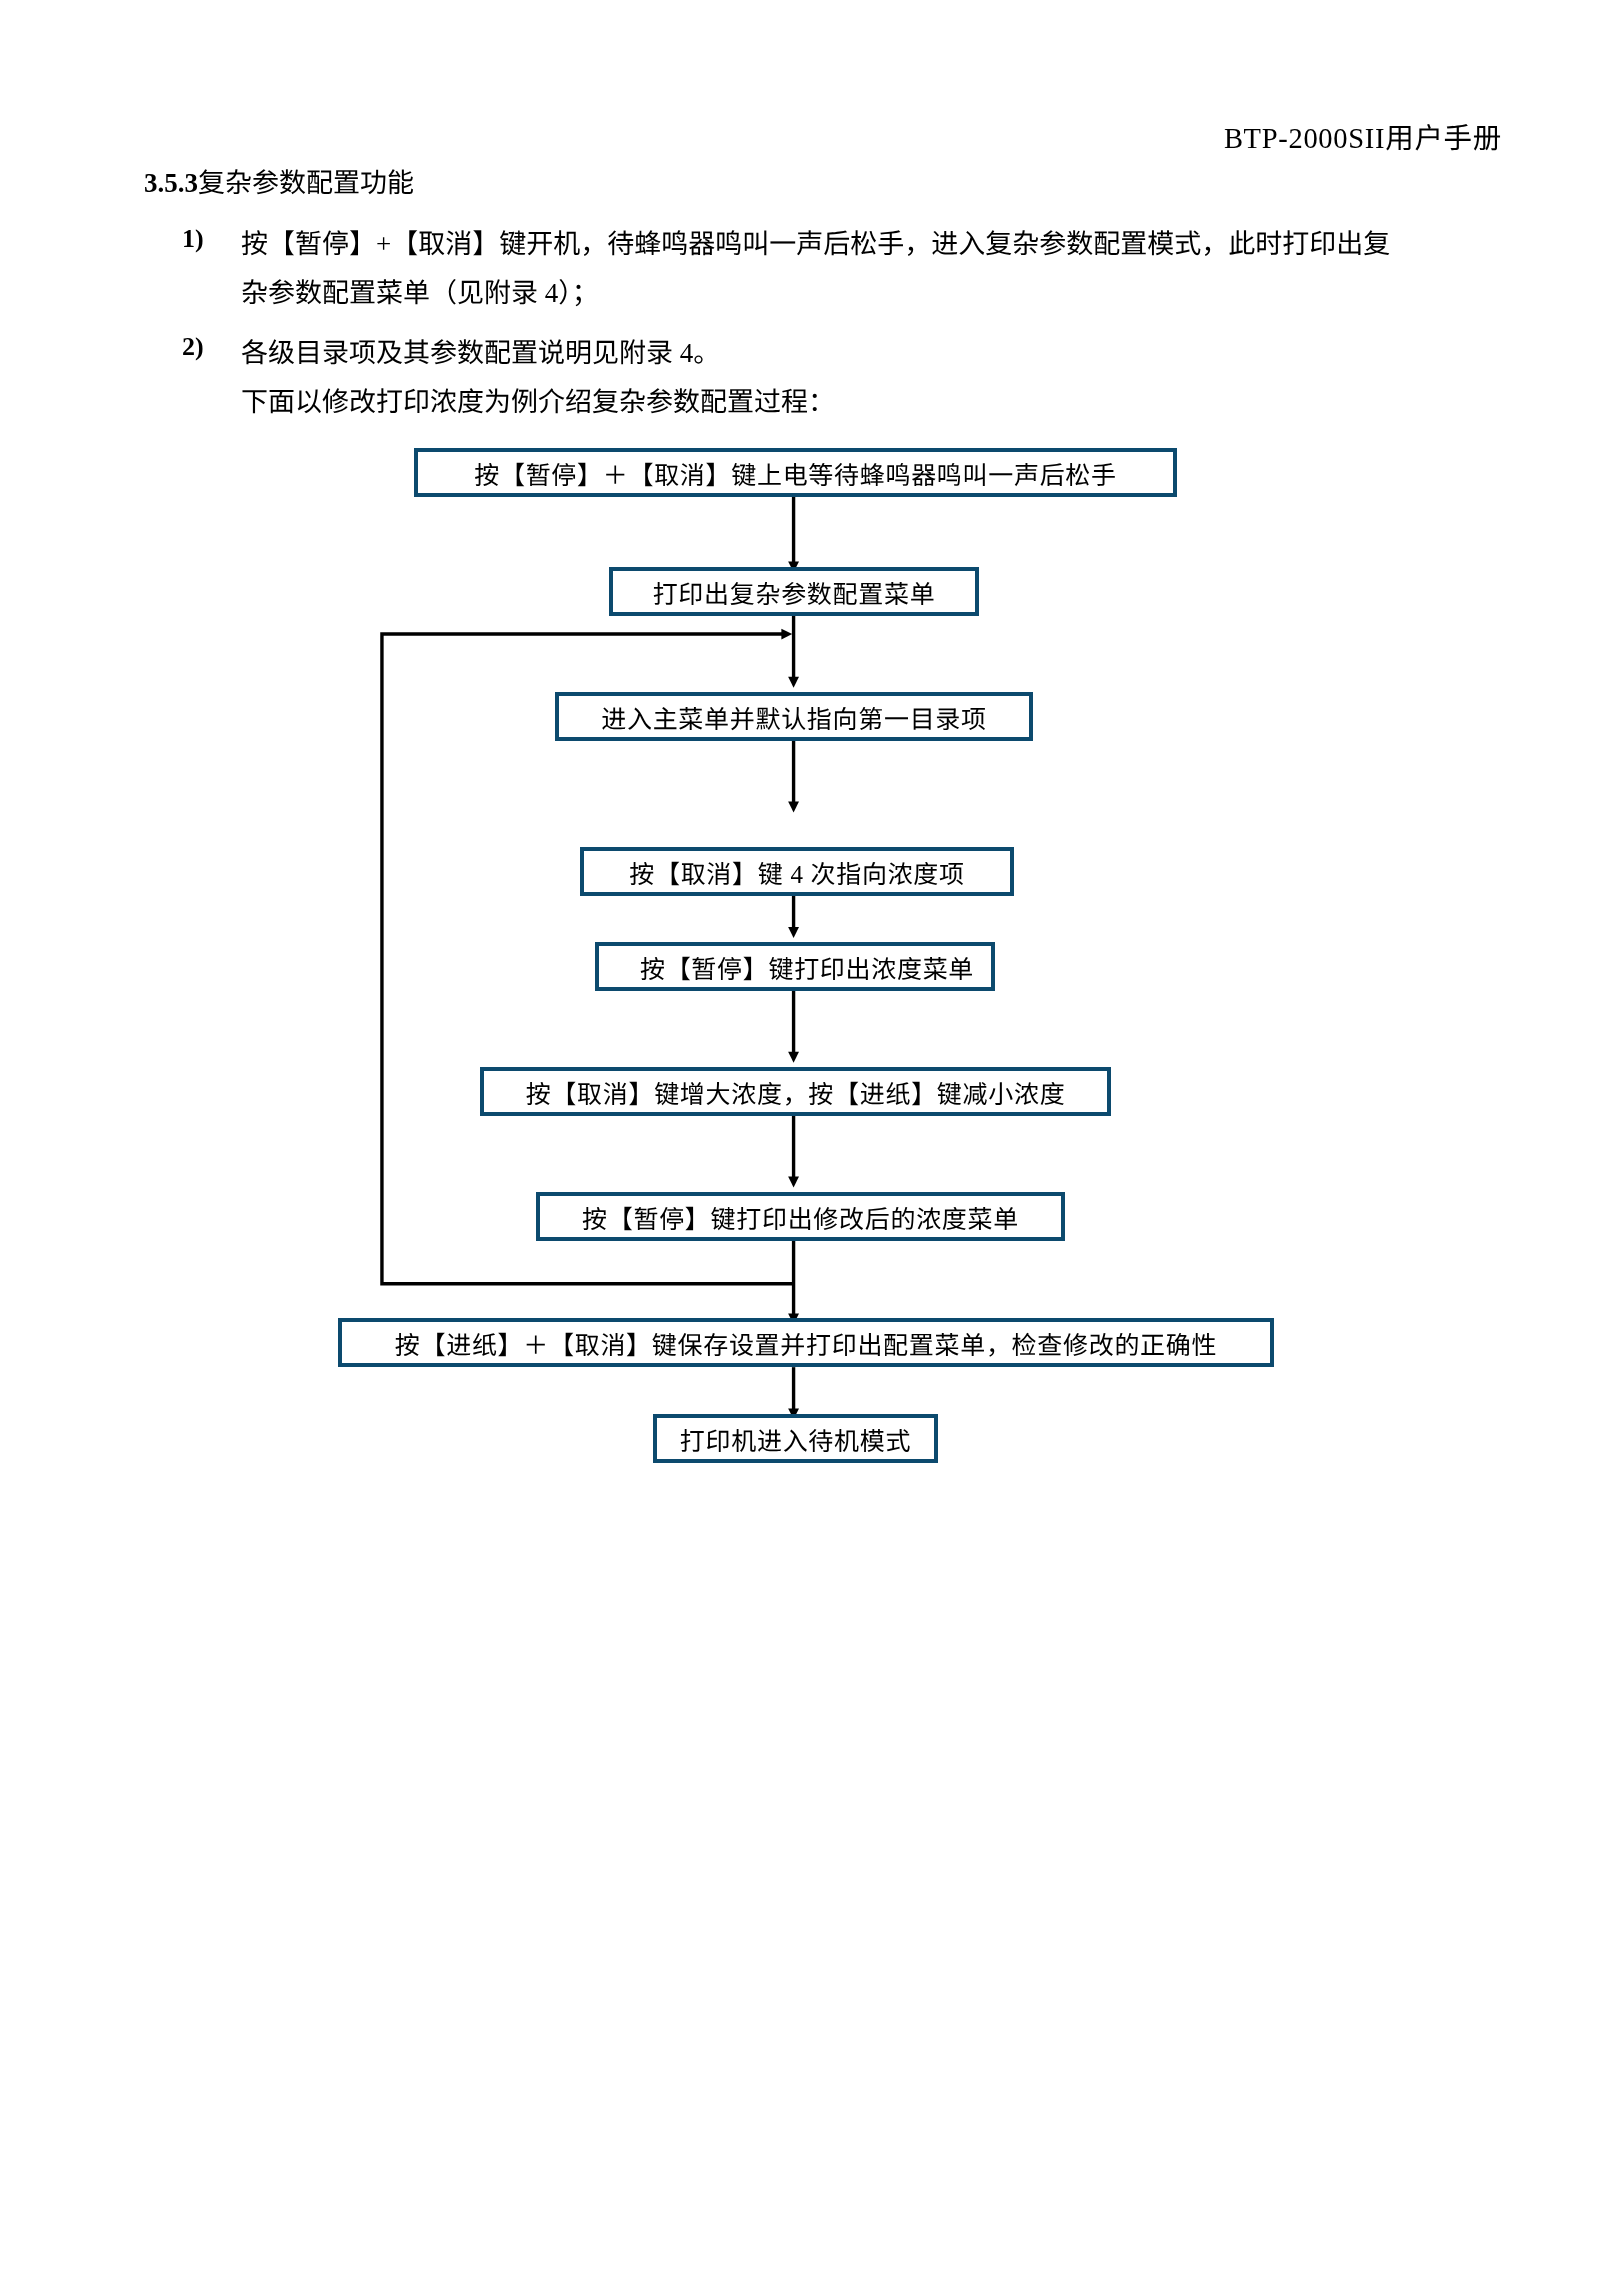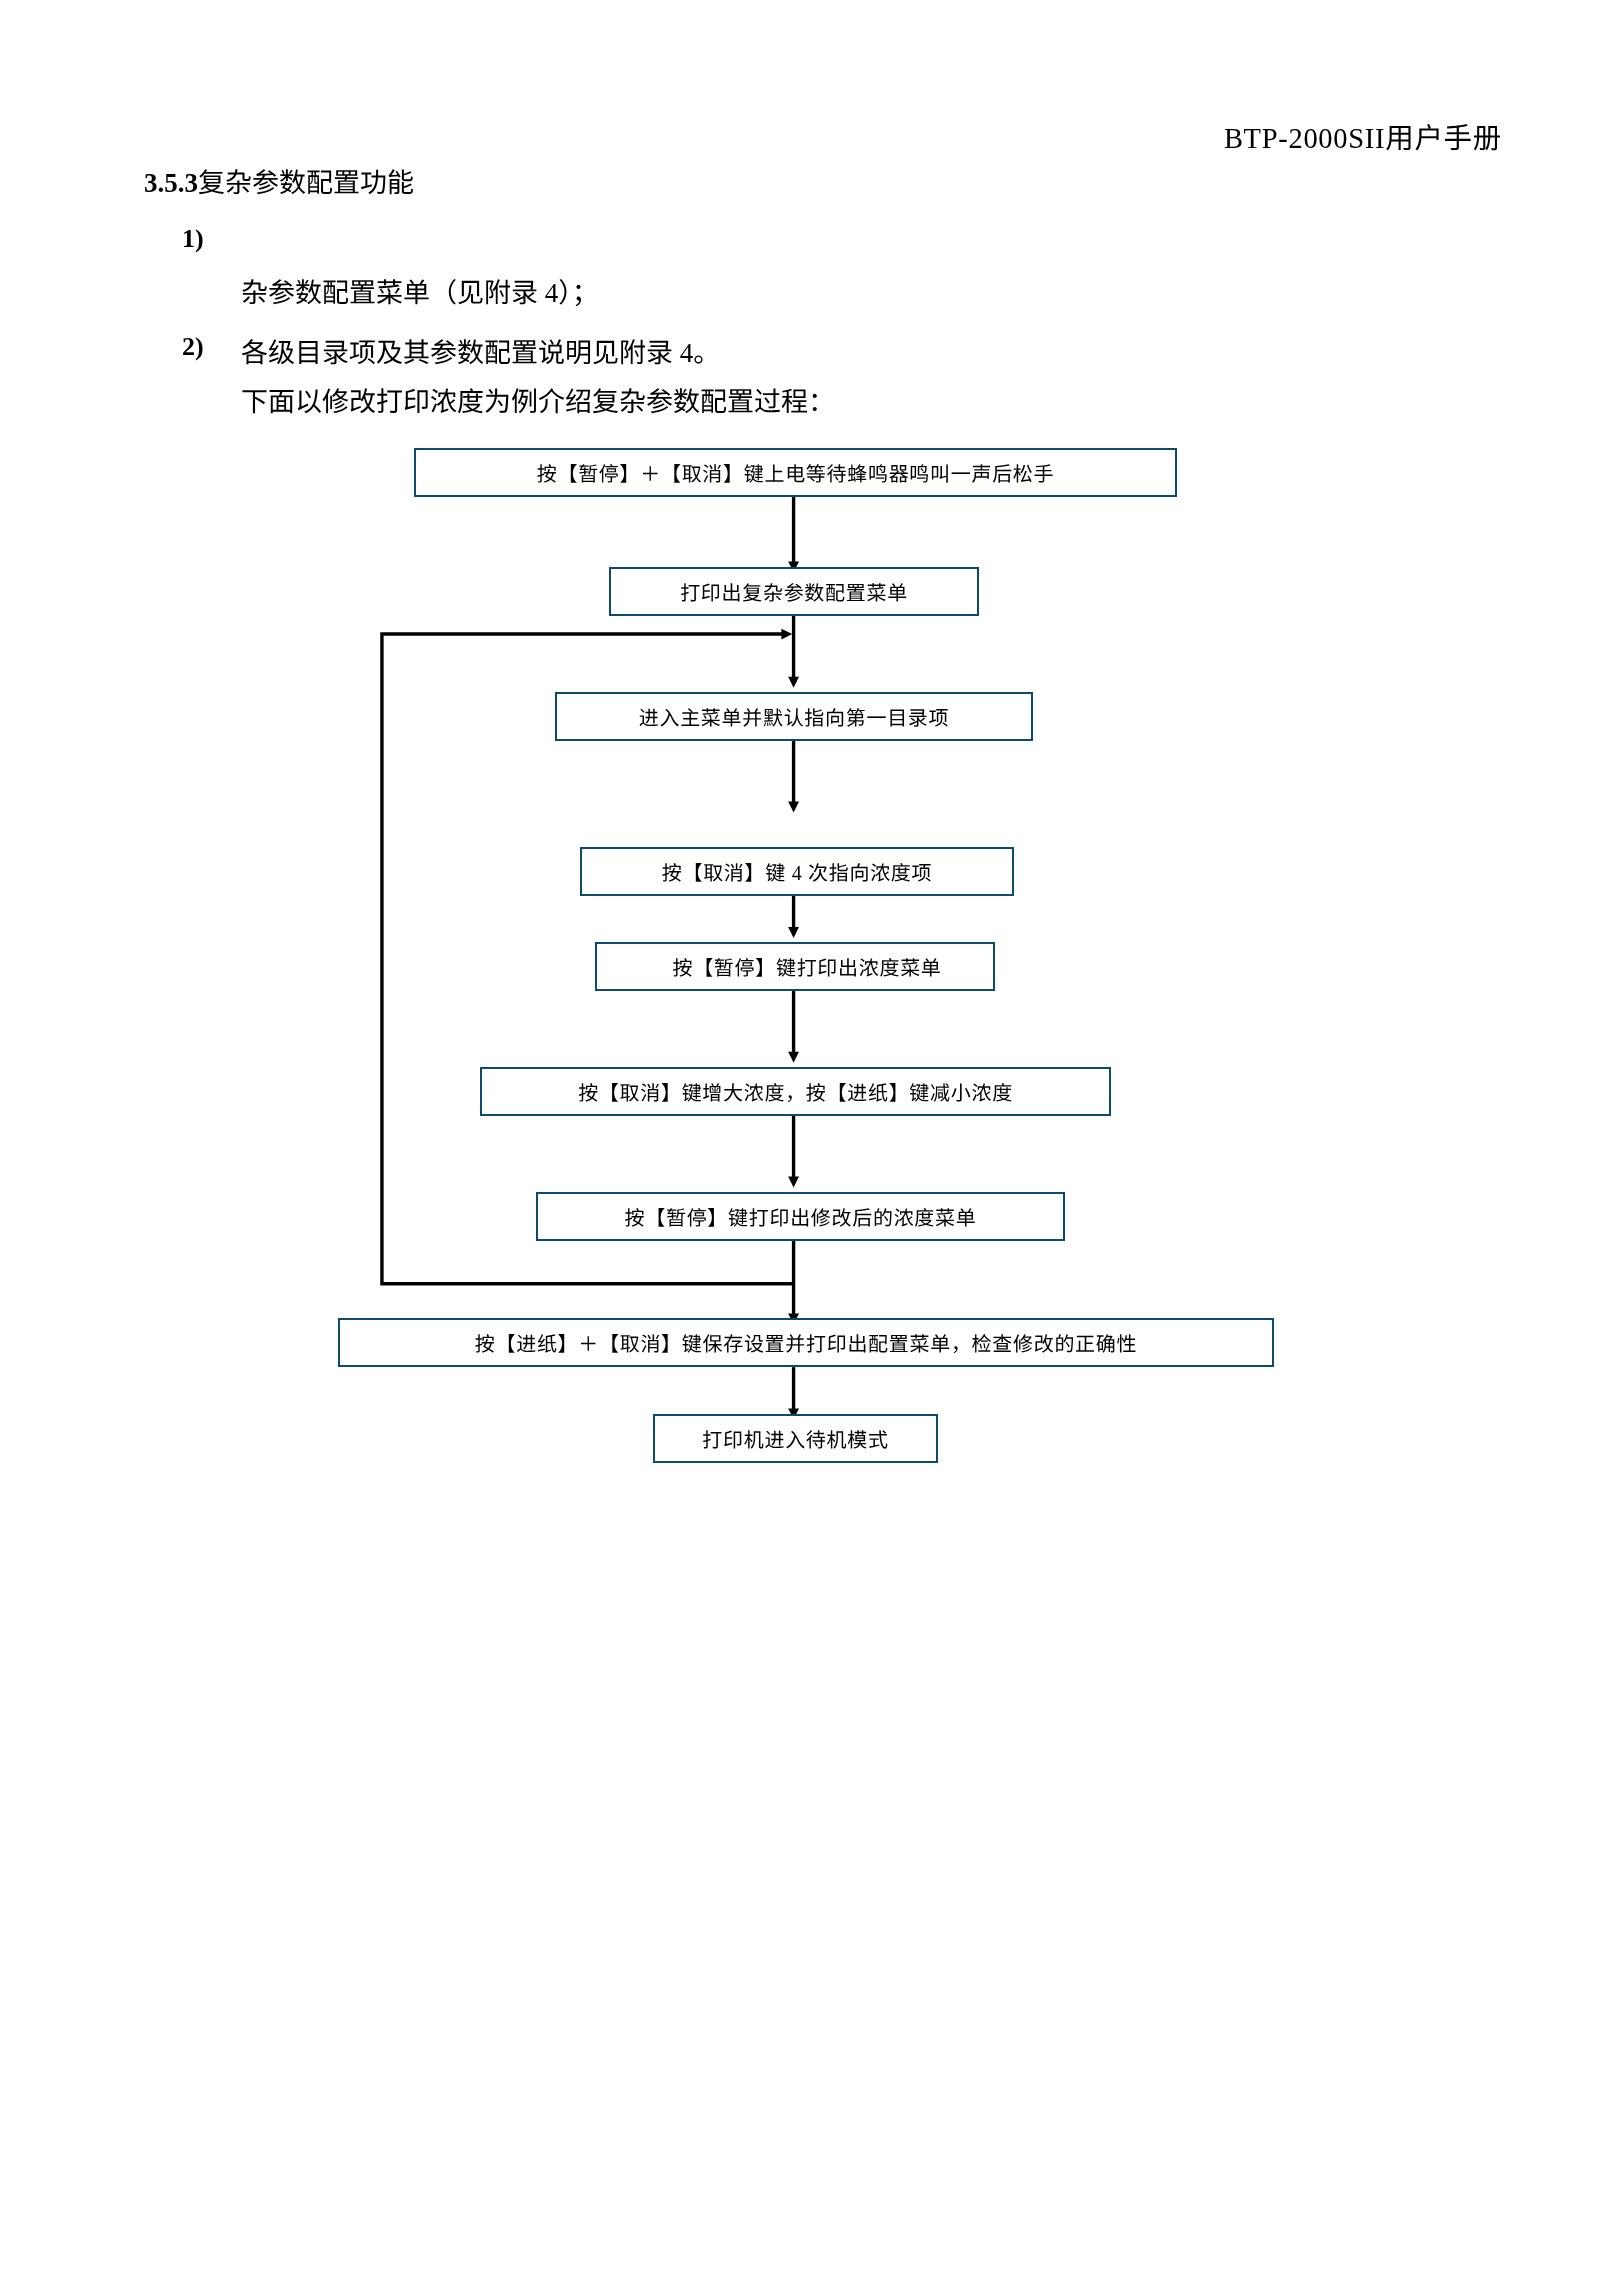--- a/index.html
+++ b/index.html
@@ -57,26 +57,26 @@
     position: absolute;
     left: 0;
     top: 0;
     width: 1617px;
     height: 2284px;
     pointer-events: none;
   }
   .node {
     position: absolute;
     box-sizing: border-box;
-    border: 2px solid #0c4a6e;
+    border: 4px solid #0c4a6e;
     background: #ffffff;
     display: flex;
     align-items: center;
     justify-content: center;
-    font-size: 20px;
+    font-size: 25px;
     white-space: nowrap;
     letter-spacing: 0.7px;
     font-family: Liberation Serif, serif;
   }
 
   
   .footer-page {
     position: absolute;
     left: 0;
     right: 0;
@@ -143,20 +143,21 @@
 
 <div id="page">
 
   <div class="header">BTP-2000SII用户手册</div>
 
   <div class="sec-heading">
     <span class="num">3.5.3</span><span>复杂参数配置功能</span>
   </div>
 
   <div class="li-marker" style="left:182px; top:224px;">1)</div>
+  <div class="li-text" style="left:241px; top:222px;">按【暂停】+【取消】键开机，待蜂鸣器鸣叫一声后松手，进入复杂参数配置模式，此时打印出复</div>
   <div class="li-text" style="left:241px; top:271px;">杂参数配置菜单（见附录 4）；</div>
 
   <div class="li-marker" style="left:182px; top:332px;">2)</div>
   <div class="li-text" style="left:241px; top:331px;">各级目录项及其参数配置说明见附录 4。</div>
 
   <div class="li-text" style="left:241px; top:380px;">下面以修改打印浓度为例介绍复杂参数配置过程：</div>
 
   <svg id="flow" viewBox="0 0 2384 3368">
     <defs>
       <marker id="arrow" markerWidth="18" markerHeight="18" refX="9" refY="9" orient="auto" markerUnits="userSpaceOnUse">

